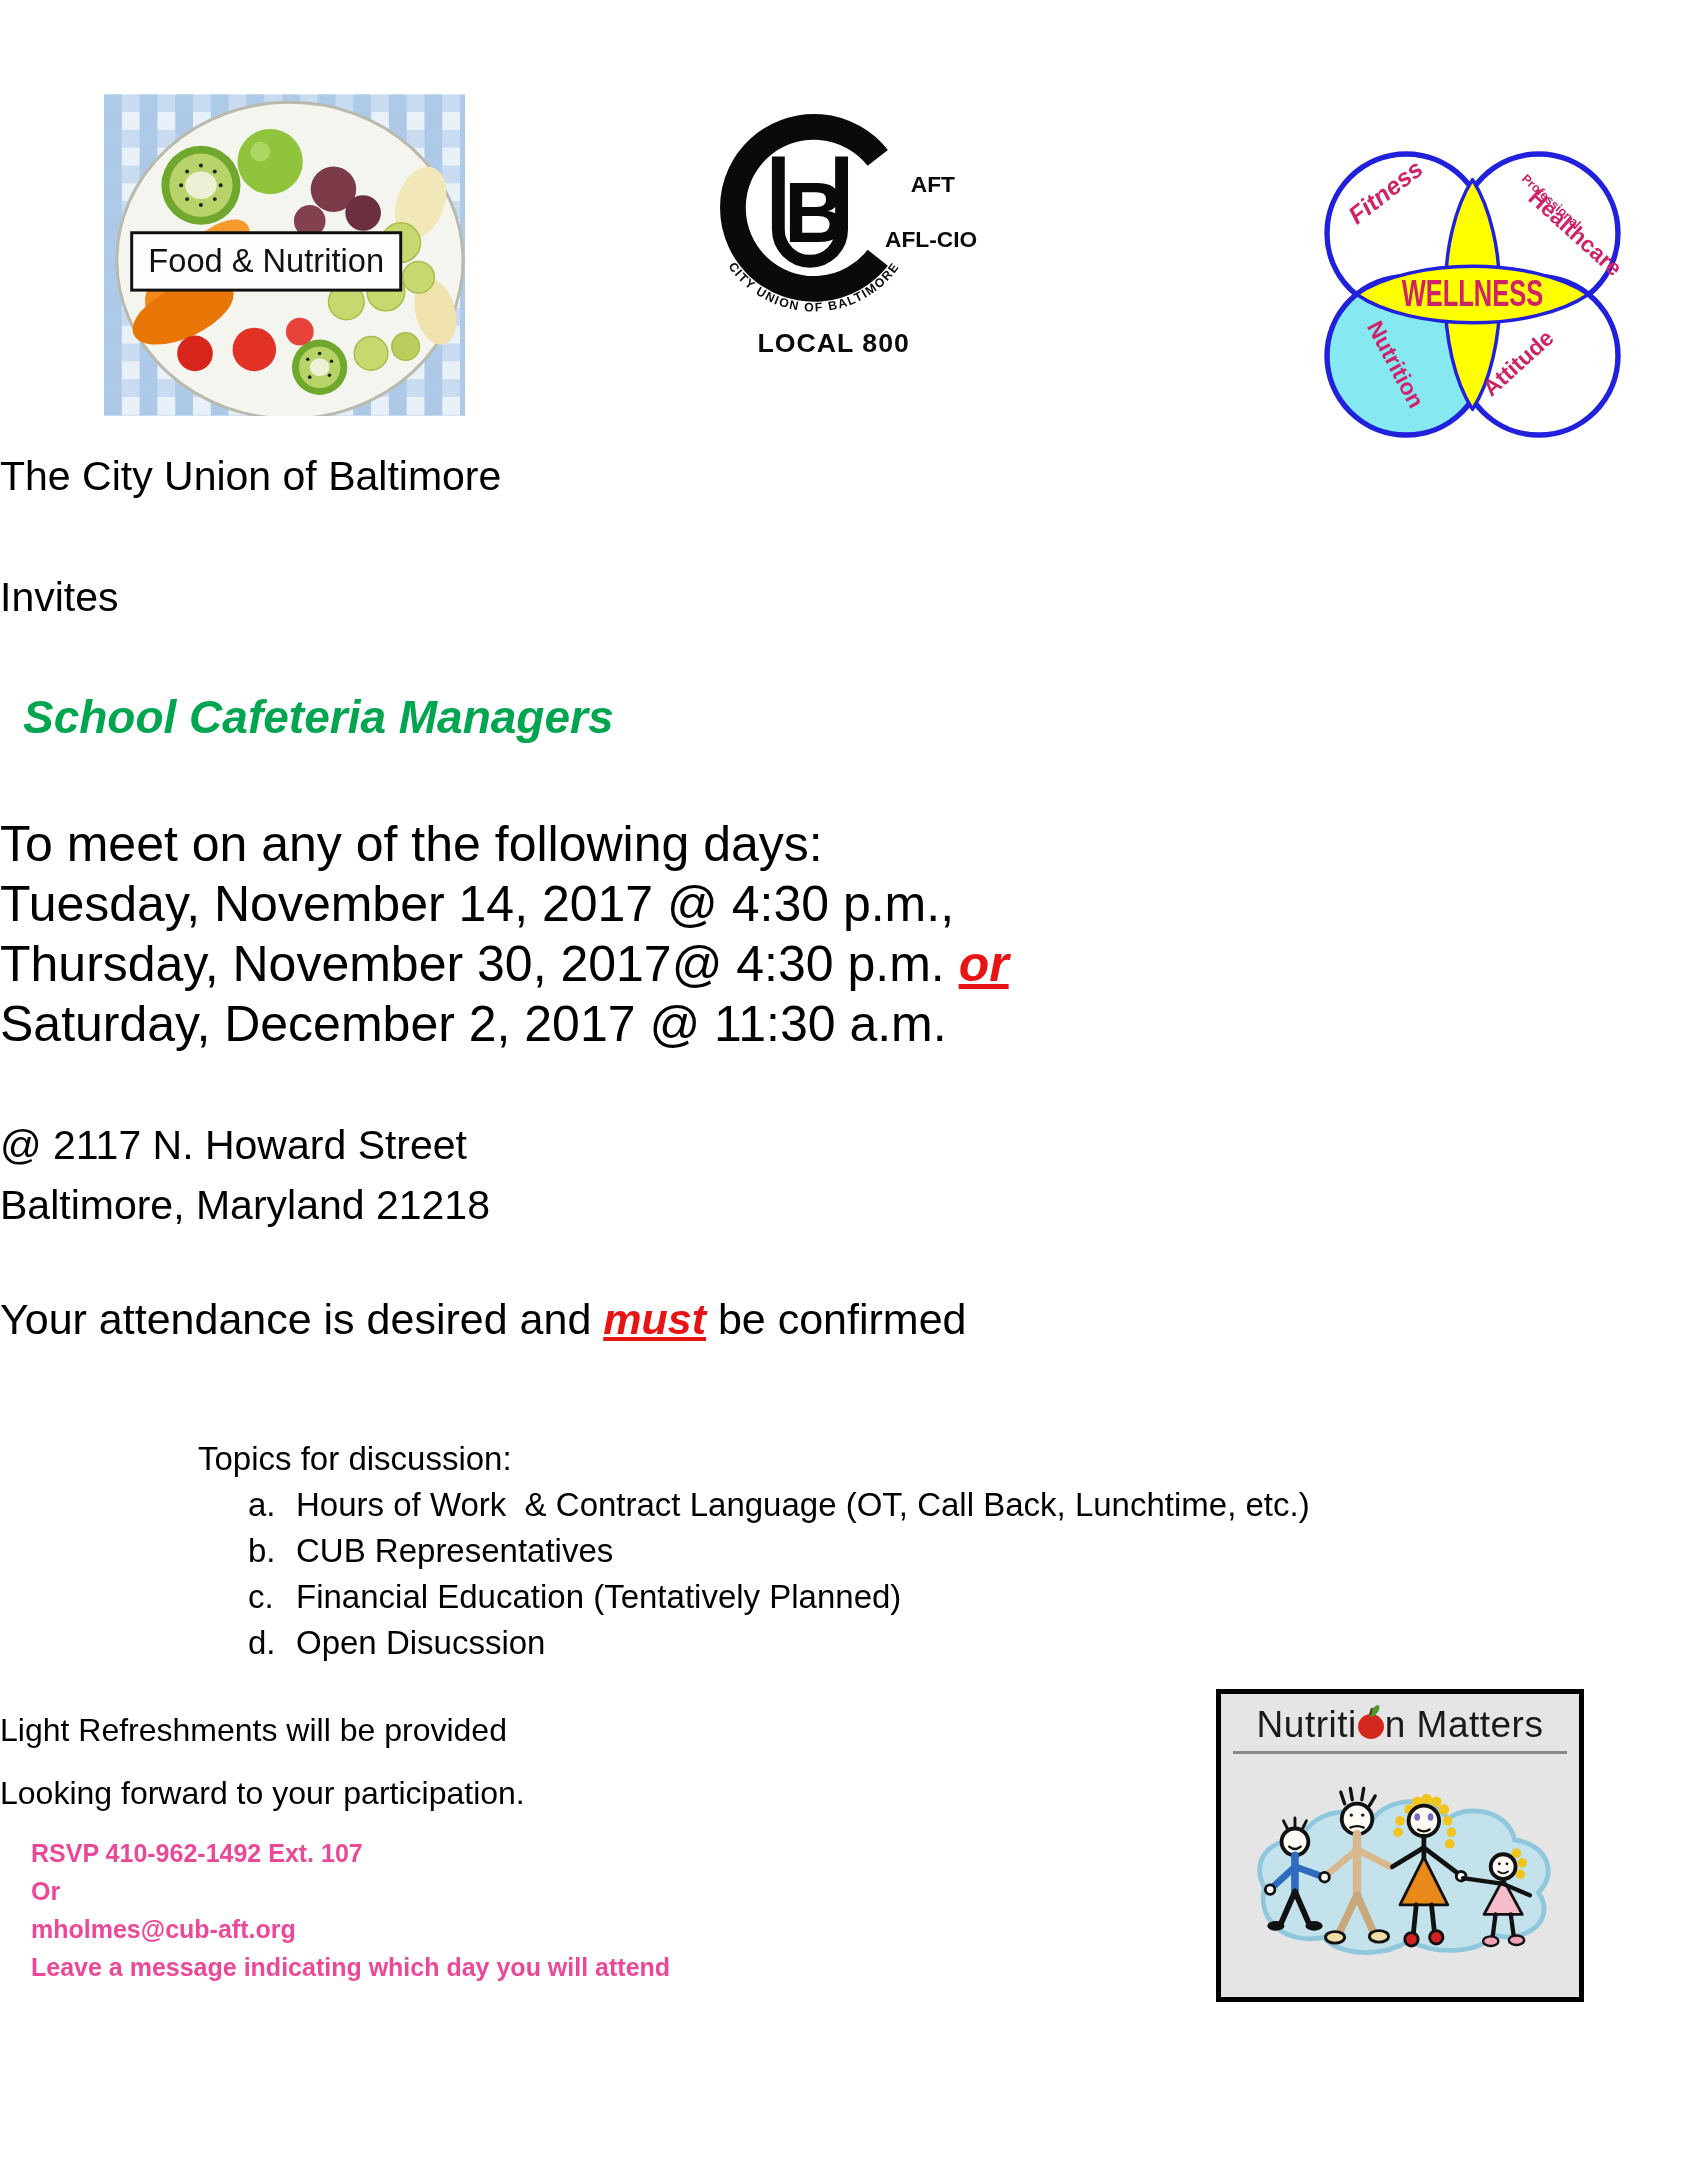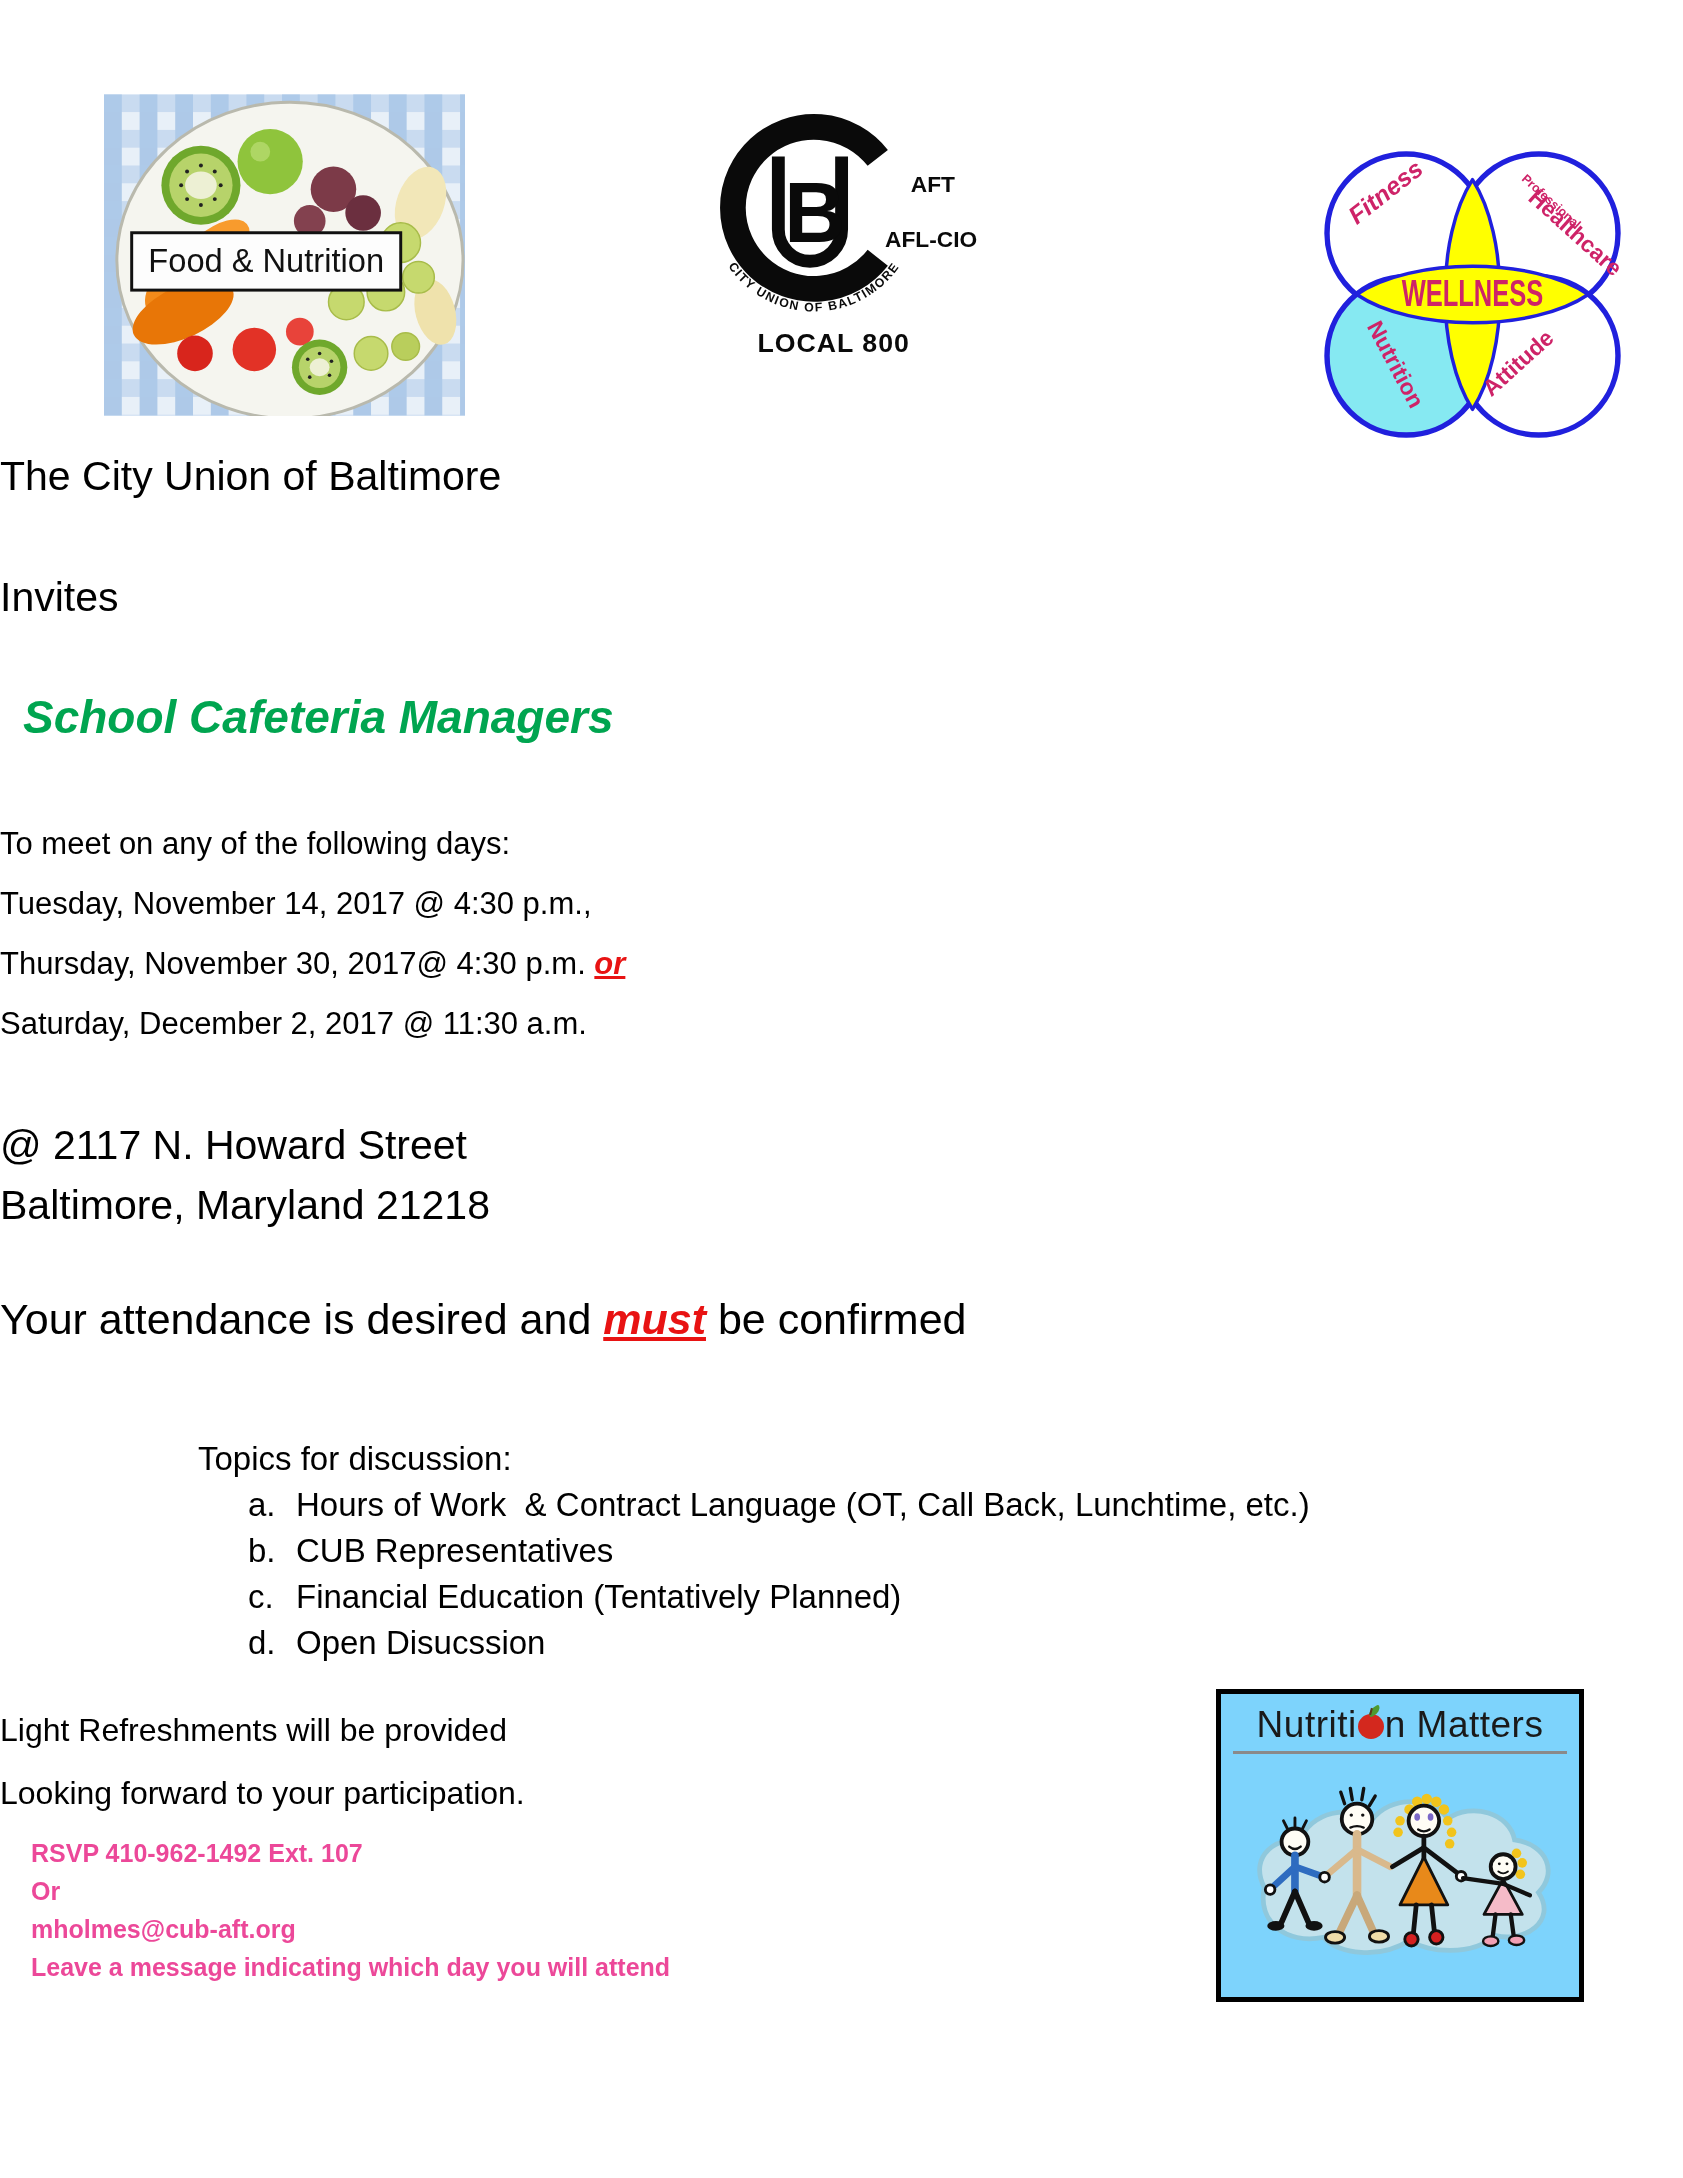--- a/index.html
+++ b/index.html
@@ -14,37 +14,37 @@
   
   .fruit-img   { left:104px; top:94px;  width:361px; height:322px; }
   .cub-logo    { left:715px; top:111px; width:269px; height:253px; }
   .wellness    { left:1315px; top:150px; width:315px; height:289px; }
   .fruit-img svg, .cub-logo svg, .wellness svg { display:block; width:100%; height:100%; }
 
   
   .title-line      { top:453px;  font-size:41px; }
   .invites-line    { top:574px;  font-size:41px; }
   .managers-line   { top:690px;  font-size:46px; font-weight:bold; font-style:italic; color:#00A550;margin-left:23px; }
-  .meet-block      { top:814px;  font-size:31px; line-height:60px; }
+  .meet-block      { top:814px;  font-size:50px; line-height:60px; }
   .address-block   { top:1115px; font-size:41px; line-height:60px; }
   .attendance-line { top:1295px; font-size:43px; }
   .red-em { color:#E81313; font-weight:bold; font-style:italic; text-decoration:underline; }
   .keep-sp { white-space:pre-wrap; }
 
   .topics-block  { top:1436px; left:198px; font-size:33px; line-height:46px; }
   .topic-row     { padding-left:50px; }
   .topic-letter  { display:inline-block; width:48px; }
   .topic-text    { white-space:pre-wrap; }
 
   .refresh-block { top:1699px; font-size:32px; line-height:63px; }
   .rsvp-block    { top:1834px; font-size:25px; line-height:38px; font-weight:bold; color:#ec4899;padding-left:31px; }
 
   
   .nm-box { left:1216px; top:1689px; width:368px; height:313px;
-            border:5px solid #000; box-sizing:border-box; background:#7dd3fc; }
+            border:5px solid #000; box-sizing:border-box; background:#e5e5e5; }
   .nm-title { margin-top:10px; text-align:center; font-size:37px; letter-spacing:0.5px; color:#1a1a1a; }
   .nm-apple { position:relative; display:inline-block; width:26px; height:25px;
               background:#D3281E; border-radius:50%; margin:0 1px; vertical-align:-2px; }
   .nm-apple::before { content:""; position:absolute; left:10px; top:-7px; width:13px; height:8px;
               background:#4E9A2E; border-radius:80% 20% 80% 20%; transform:rotate(-28deg); }
   .nm-apple::after  { content:""; position:absolute; left:12px; top:-6px; width:2px; height:7px;
               background:#5a3a1a; transform:rotate(15deg); }
   .nm-rule { height:3px; background:#8a8a8a; margin:5px 12px 0 12px; }
   .nm-fig { display:block; width:100%; height:212px; }
 </style>

